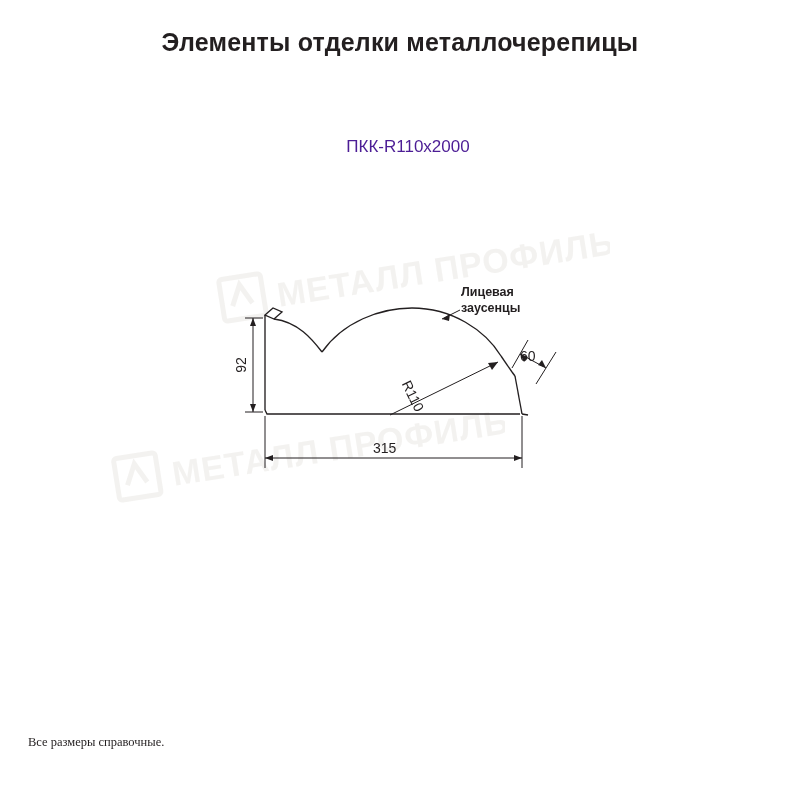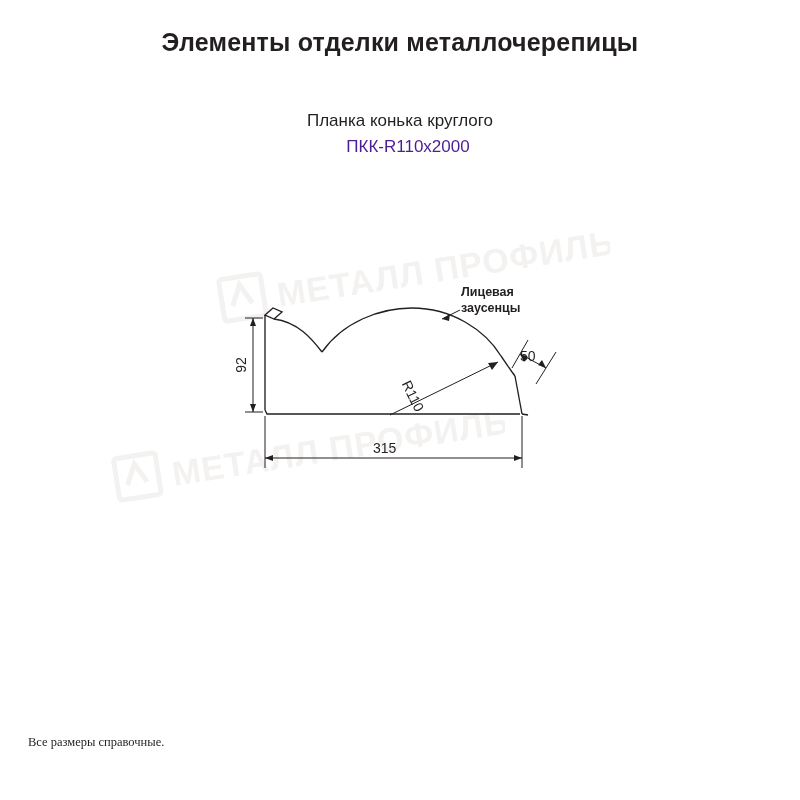--- a/index.html
+++ b/index.html
@@ -97,21 +97,20 @@
     opacity: 0.5;
     pointer-events: none;
   }
 </style>
 </head>
 <body>
 
 <div class="page">
 
   <div class="main-title">Элементы отделки металлочерепицы</div>
-  <div class="sub-title">Планка конька круглого</div>
   <div class="sub-code">ПКК-R110x2000</div>
 
   <div class="drawing">
 
     <svg class="watermark" width="400" height="110" style="left:150px; top:20px;" viewBox="0 0 400 110">
       <g transform="rotate(-9 200 55)" fill="none" stroke="#e8e6e2" stroke-width="5">
         <rect x="10" y="30" width="42" height="42" rx="3"></rect>
         <path d="M20 58 l10 -20 l10 20"></path>
         <text x="66" y="66" font-family="Liberation Sans, sans-serif" font-size="34" font-weight="bold" fill="#e8e6e2" stroke="none" letter-spacing="1">МЕТАЛЛ ПРОФИЛЬ</text>
       </g>
@@ -181,21 +180,21 @@
 
     <div class="label-face" style="left:401px; top:84px;">
       <span>Лицевая</span><br>
       <span>заусенцы</span>
     </div>
 
     <div class="dim-text dim-92" style="left:164px; top:157px; width:34px; text-align:center;">92</div>
 
     <div class="dim-text dim-r110" style="left:330px; top:188px; width:46px; text-align:center;">R110</div>
 
-    <div class="dim-text" style="left:460px; top:148px;">50</div>
+    <div class="dim-text" style="left:460px; top:148px;">60</div>
 
     <div class="dim-text" style="left:313px; top:240px;">315</div>
   </div>
 
   <div class="footer">
     <div>Все размеры справочные.</div>
   </div>
 
 </div>
 

